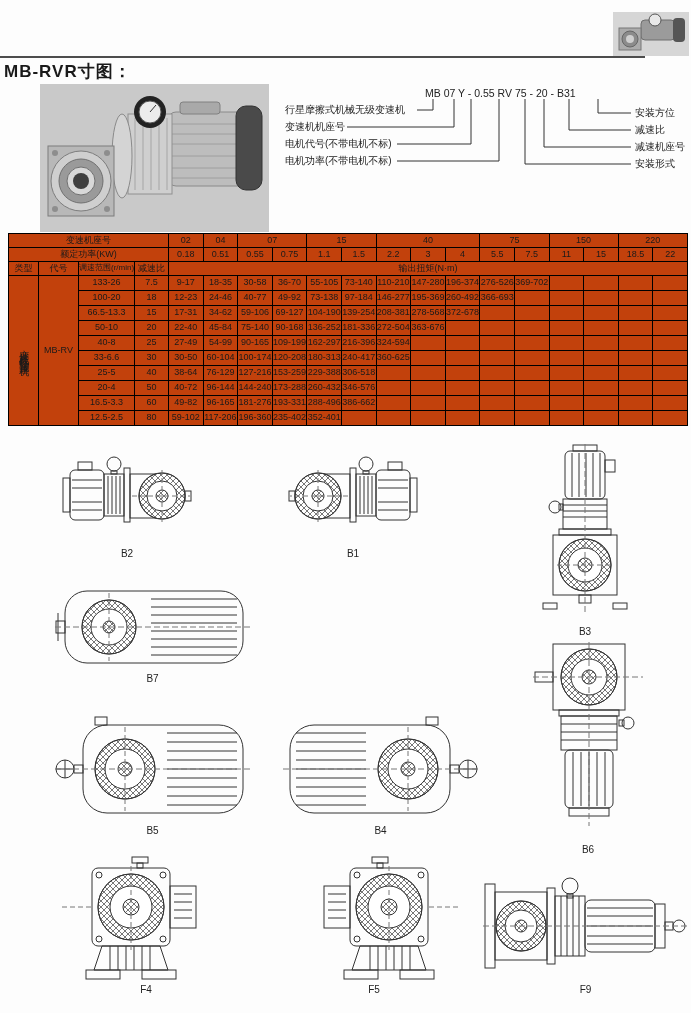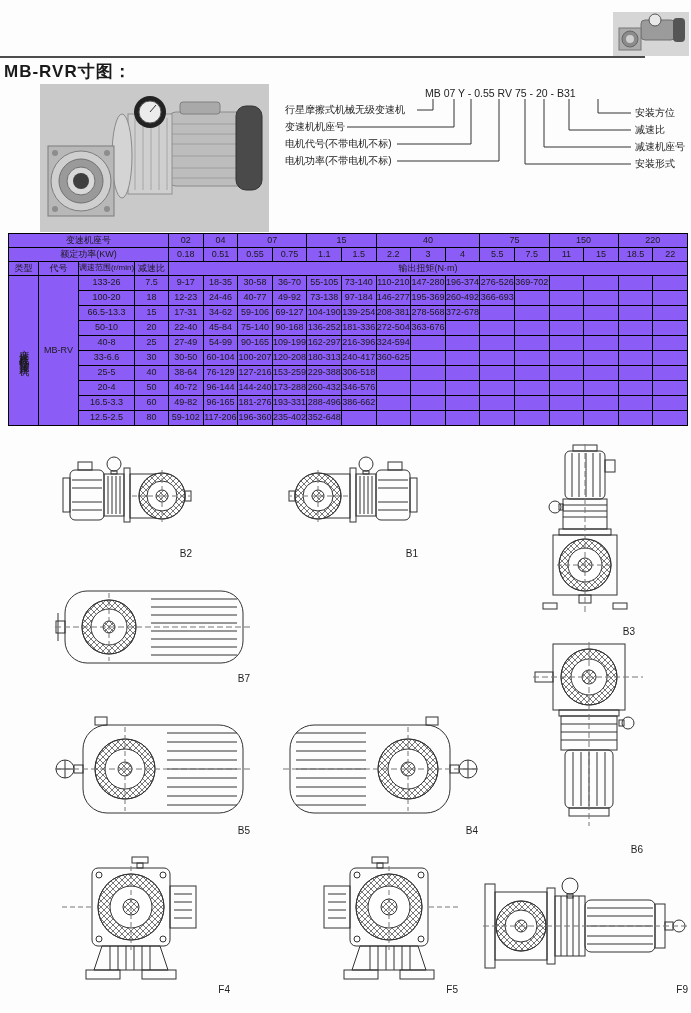--- a/index.html
+++ b/index.html
@@ -5,27 +5,27 @@
   html,body{margin:0;padding:0;background:#f2f2f2}
   .page{position:relative;width:691px;height:1013px;margin:0 auto;background:#fdfdfd;
         font-family:"Liberation Sans","DejaVu Sans",sans-serif;color:#1a1a1a;overflow:hidden}
   .top-rule{position:absolute;left:0;top:56px;width:645px;height:2px;background:#4d4d4d}
   .page-title{position:absolute;left:4px;top:60px;font-size:17px;font-weight:bold;letter-spacing:1px}
   .photo{position:absolute;left:40px;top:84px;width:229px;height:148px}
   .mini-photo{position:absolute;left:613px;top:12px;width:76px;height:44px}
   .model-diagram{position:absolute;left:283px;top:84px;width:408px;height:88px}
   .model-diagram text{fill:#222;font-family:"Liberation Sans","DejaVu Sans",sans-serif}
   table.data{position:absolute;left:8px;top:233px;width:680px;border-collapse:collapse;
-             table-layout:fixed;font-size:9px;text-align:center;background:#8b5cf6}
+             table-layout:fixed;font-size:9px;text-align:center;background:#c2410c}
   table.data th,table.data td{border:1px solid #000;padding:0;height:13px;line-height:1.05;
              overflow:hidden;font-weight:normal;white-space:nowrap}
   table.data tbody td{height:14px}
   td.vert{writing-mode:vertical-rl;text-orientation:upright;letter-spacing:2px;font-size:10px;padding:2px 0}
   th.small{font-size:8px}
-  .fig{position:absolute;text-align:right}
+  .fig{position:absolute;text-align:center}
   .fig figcaption{font-size:10px;margin-top:2px;color:#222}
   .fig svg{display:block;margin:0 auto}
   figure{margin:0}
 </style>
 </head>
 <body>
 
 <svg width="0" height="0" style="position:absolute" aria-hidden="true">
   <defs>
     <pattern id="hx" patternUnits="userSpaceOnUse" width="6" height="6">
@@ -256,21 +256,21 @@
           <td></td>
           <td></td>
           <td></td>
           <td></td>
       </tr>
       <tr>
         <td>33-6.6</td>
         <td>30</td>
         <td>30-50</td>
           <td>60-104</td>
-          <td>100-207</td>
+          <td>100-174</td>
           <td>120-208</td>
           <td>180-313</td>
           <td>240-417</td>
           <td>360-625</td>
           <td></td>
           <td></td>
           <td></td>
           <td></td>
           <td></td>
           <td></td>
@@ -334,21 +334,21 @@
           <td></td>
           <td></td>
       </tr>
       <tr>
         <td>12.5-2.5</td>
         <td>80</td>
         <td>59-102</td>
           <td>117-206</td>
           <td>196-360</td>
           <td>235-402</td>
-          <td>352-648</td>
+          <td>352-401</td>
           <td></td>
           <td></td>
           <td></td>
           <td></td>
           <td></td>
           <td></td>
           <td></td>
           <td></td>
           <td></td>
           <td></td>

